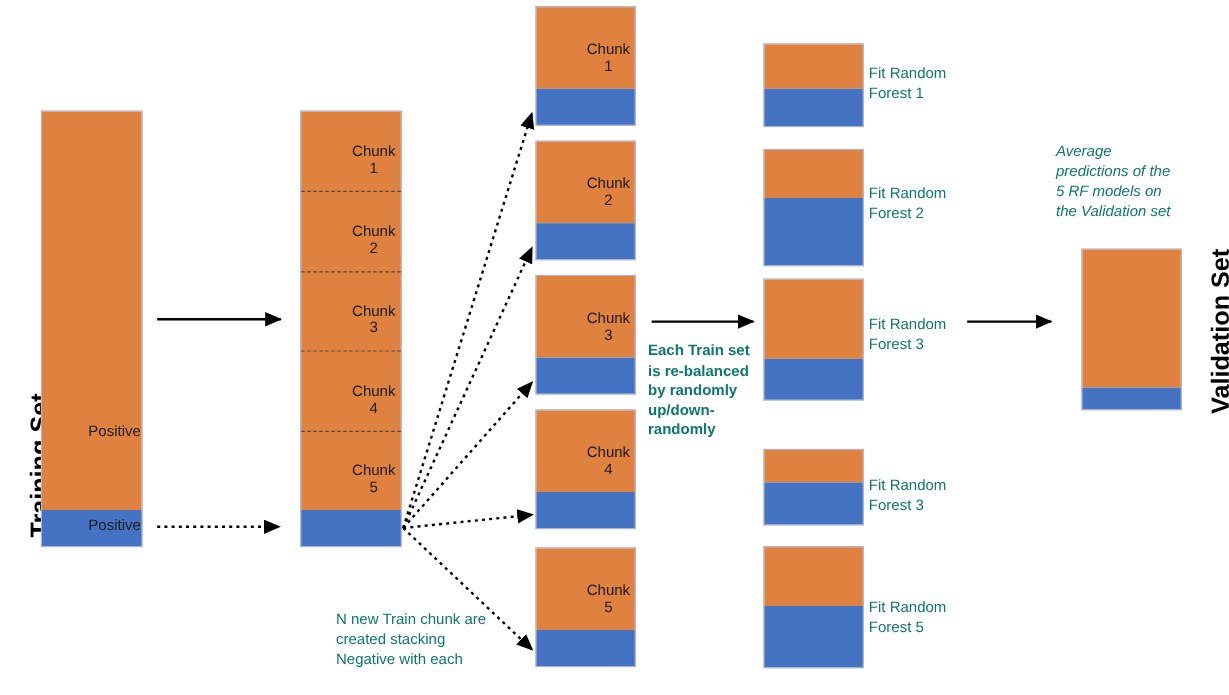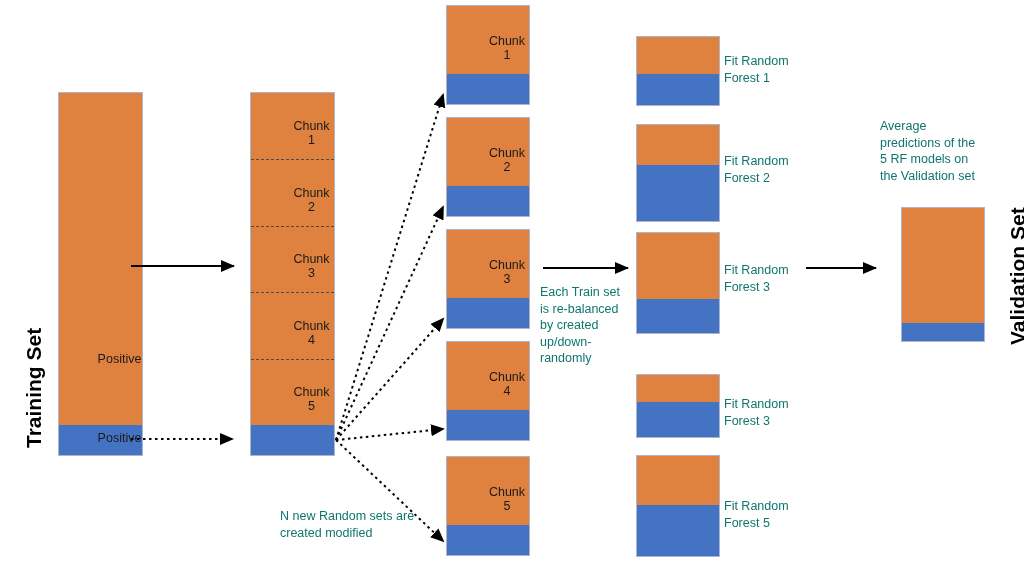--- a/index.html
+++ b/index.html
@@ -27,21 +27,21 @@
   svg.arrows{position:absolute;left:0;top:0;width:1024px;height:579px;
              pointer-events:none;}
 </style>
 </head>
 <body>
 
 <div id="stage">
 
   <div class="vlabel" style="left:22px; top:448px; transform:rotate(-90deg);">Training Set</div>
 
-  <div class="box" style="left:34px; top:92px; width:85px; height:364px;margin-left:24px;">
+  <div class="box" style="left:34px; top:92px; width:85px; height:364px;">
     <div class="seg orange" style="top:0; height:332px;"></div>
     <div class="seg blue" style="top:332px; height:30px;"></div>
     <div class="boxlabel" style="top:260px;">Positive</div>
     <div class="boxlabel" style="top:339px;">Positive</div>
   </div>
 
 
 
   <div class="box" style="left:250px; top:92px; width:85px; height:364px;">
     <div class="seg orange" style="top:0; height:332px;"></div>
@@ -53,22 +53,23 @@
     <div class="divider" style="top:266px;"></div>
 
     <div class="boxlabel" style="top:27px;">Chunk 1</div>
     <div class="boxlabel" style="top:94px;">Chunk 2</div>
     <div class="boxlabel" style="top:160px;">Chunk 3</div>
     <div class="boxlabel" style="top:227px;">Chunk 4</div>
     <div class="boxlabel" style="top:293px;">Chunk 5</div>
   </div>
 
   <div class="note" style="left:280px; top:508px; width:160px;">
-    <div>N new Random sets are</div>
-    <div>created modified</div>
+    <div>N new Train chunk are</div>
+    <div>created stacking</div>
+    <div>Negative with each</div>
   </div>
 
   <div class="box" style="left:446px; top:5px; width:84px; height:100px;">
     <div class="seg orange" style="top:0; height:68px;"></div>
     <div class="seg blue" style="top:68px; height:30px;"></div>
     <div class="boxlabel" style="top:29px;">Chunk 1</div>
   </div>
 
   <div class="box" style="left:446px; top:117px; width:84px; height:100px;">
     <div class="seg orange" style="top:0; height:68px;"></div>
@@ -87,24 +88,24 @@
     <div class="seg blue" style="top:68px; height:30px;"></div>
     <div class="boxlabel" style="top:29px;">Chunk 4</div>
   </div>
 
   <div class="box" style="left:446px; top:456px; width:84px; height:100px;">
     <div class="seg orange" style="top:0; height:68px;"></div>
     <div class="seg blue" style="top:68px; height:30px;"></div>
     <div class="boxlabel" style="top:29px;">Chunk 5</div>
   </div>
 
-  <div class="note" style="left:540px; top:284px; width:100px;">
+  <div class="note" style="left:540px; top:284px; width:100px;font-weight:bold;">
     <div>Each Train set</div>
     <div>is re-balanced</div>
-    <div>by created</div>
+    <div>by randomly</div>
     <div>up/down-</div>
     <div>randomly</div>
   </div>
 
   <div class="box" style="left:636px; top:36px; width:84px; height:70px;">
     <div class="seg orange" style="top:0; height:37px;"></div>
     <div class="seg blue" style="top:37px; height:31px;"></div>
   </div>
   <div class="note" style="left:724px; top:53px; width:105px;">
     <div>Fit Random</div>
@@ -140,21 +141,21 @@
 
   <div class="box" style="left:636px; top:455px; width:84px; height:102px;">
     <div class="seg orange" style="top:0; height:49px;"></div>
     <div class="seg blue" style="top:49px; height:51px;"></div>
   </div>
   <div class="note" style="left:724px; top:498px; width:105px;">
     <div>Fit Random</div>
     <div>Forest 5</div>
   </div>
 
-  <div class="note" style="left:880px; top:118px; width:130px;">
+  <div class="note" style="left:880px; top:118px; width:130px;font-style:italic;">
     <div>Average</div>
     <div>predictions of the</div>
     <div>5 RF models on</div>
     <div>the Validation set</div>
   </div>
 
   <div class="box" style="left:901px; top:207px; width:84px; height:135px;">
     <div class="seg orange" style="top:0; height:115px;"></div>
     <div class="seg blue" style="top:115px; height:18px;"></div>
   </div>

